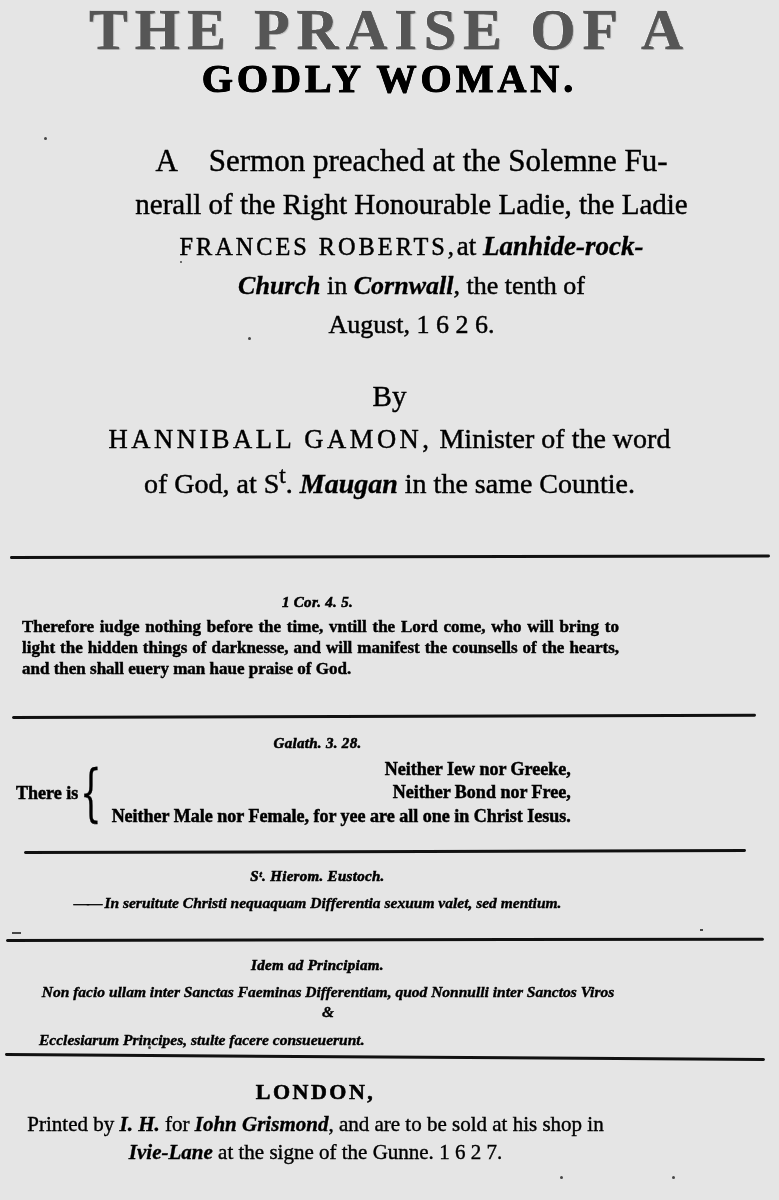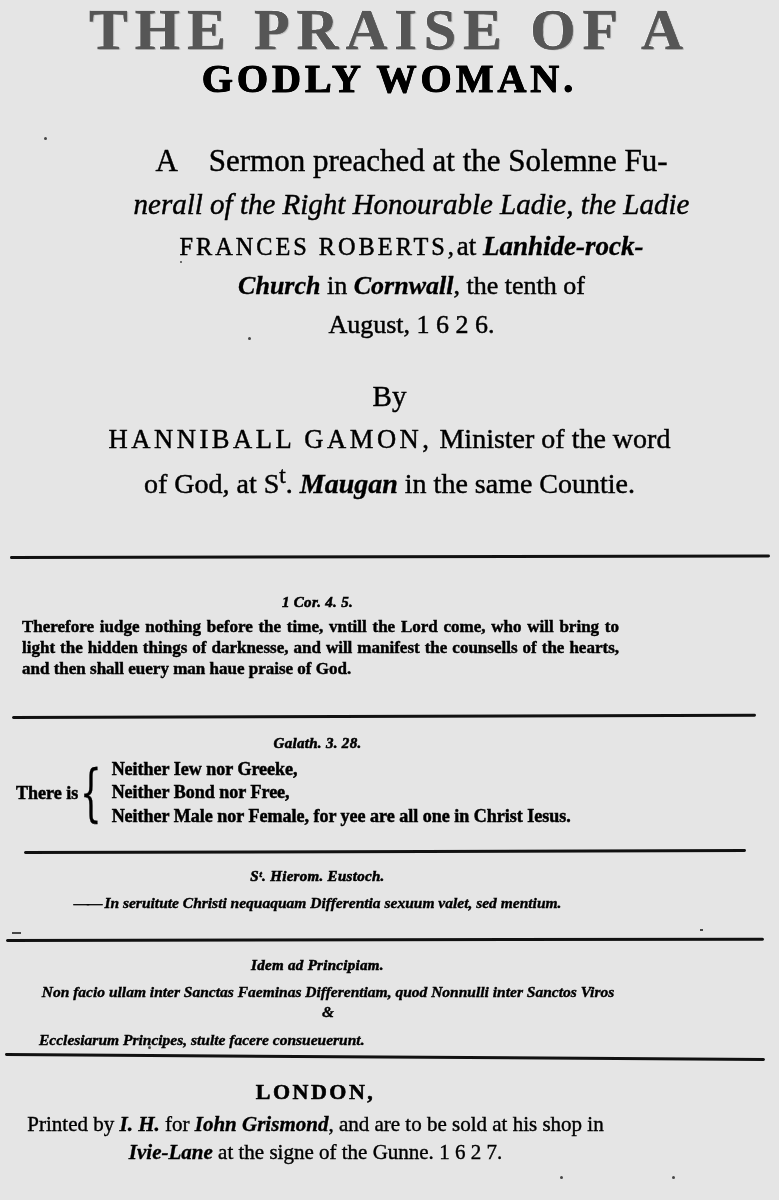--- a/index.html
+++ b/index.html
@@ -67,21 +67,21 @@
     margin-left: 44px;
   }
   .sermon-desc .ln {
     display: block;
     font-size: 30px;
     letter-spacing: 0px;
     margin: 0 0 5px 0;
     -webkit-text-stroke: 0.45px #000;
   }
   .sermon-desc .ln1 { font-size: 31px; }
-  .sermon-desc .ln2 { font-size: 29px; font-style: italic; }
+  .sermon-desc .ln2 { font-size: 29px; }
   .sermon-desc .ln3 { font-size: 27px; }
   .sermon-desc .ln4 { font-size: 26px; }
   .sermon-desc .ln5 { font-size: 26px; }
 
   .smallcaps {
     font-size: 0.90em;
     letter-spacing: 3px;
     -webkit-text-stroke: 0.5px #000;
   }
   .ital {
@@ -165,20 +165,21 @@
     transform: scaleX(0.55);
     transform-origin: left center;
     margin-right: -14px;
   }
   .gal-items {
     font-weight: bold;
     font-size: 18px;
     line-height: 1.30;
     -webkit-text-stroke: 0.5px #000;
     padding-left: 6px;
+    text-align: right;
   }
   .gal-items span { display: block; white-space: nowrap; }
 
   
   .latin {
     font-style: italic;
     font-weight: bold;
     font-size: 15.5px;
     line-height: 1.30;
     -webkit-text-stroke: 0.4px #000;

